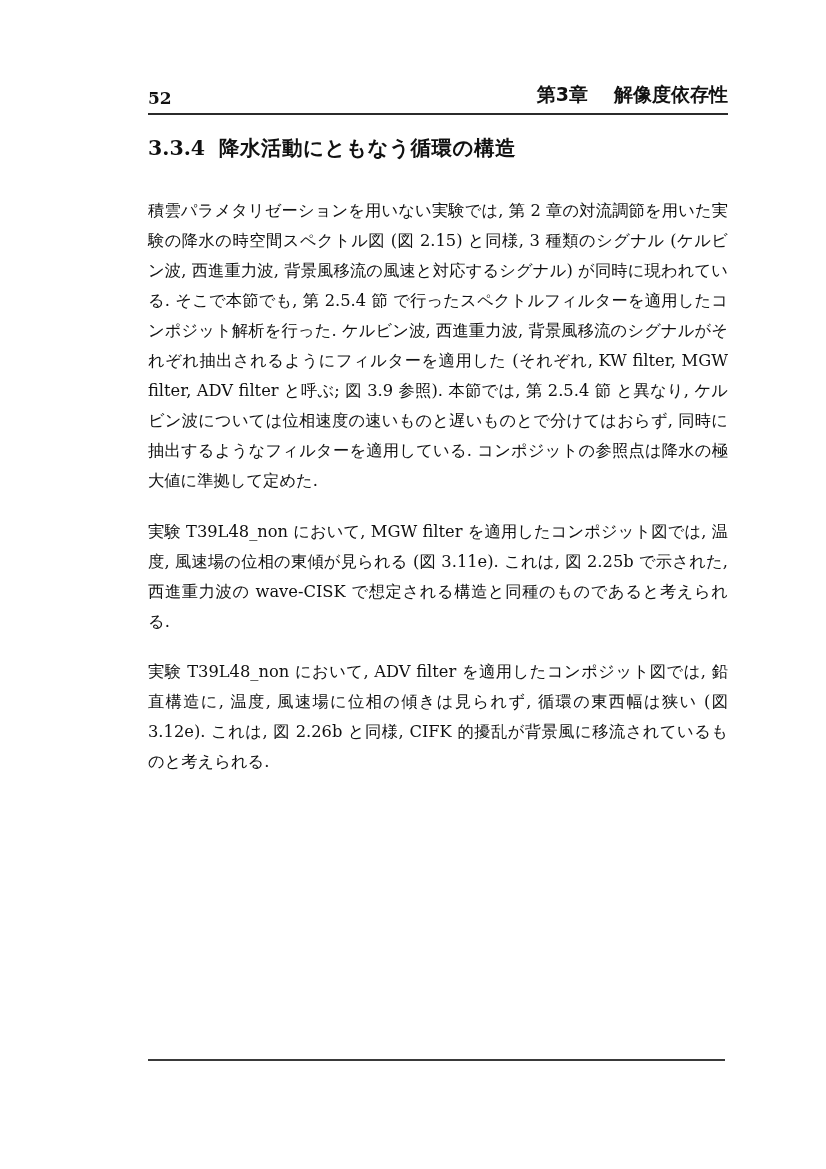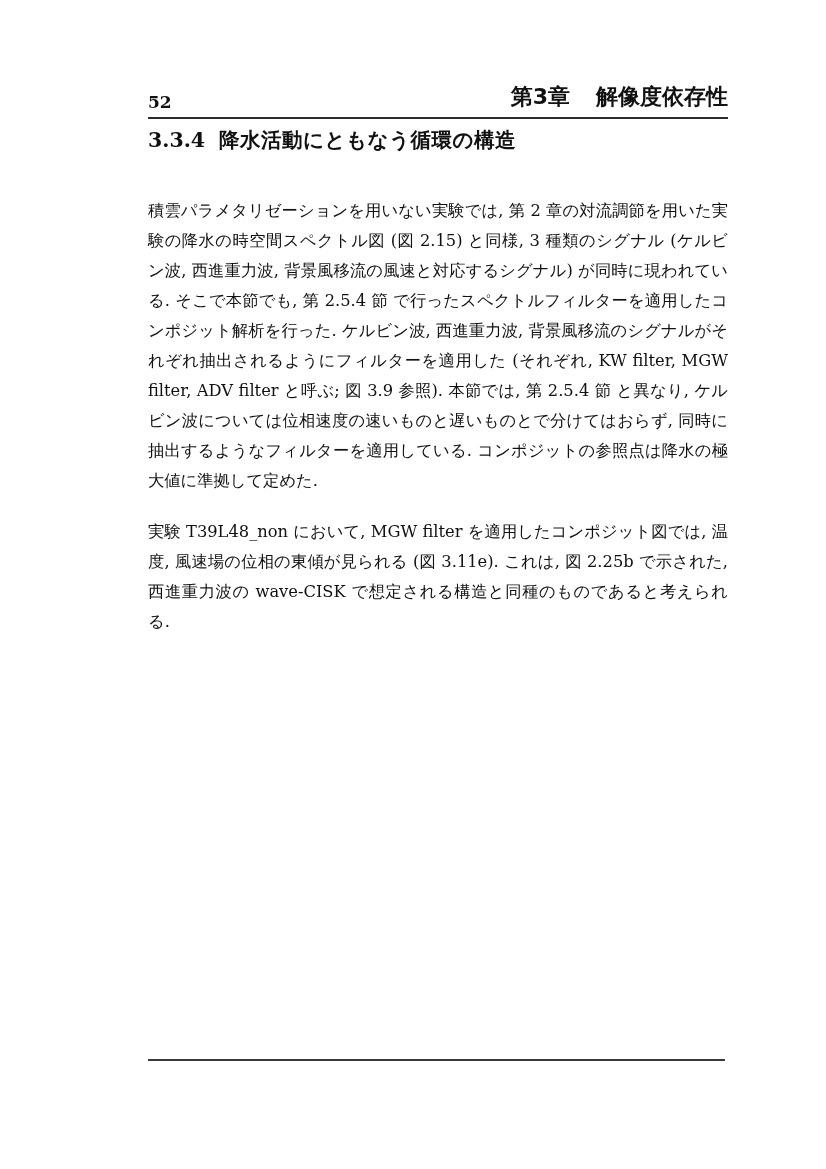--- a/index.html
+++ b/index.html
@@ -27,30 +27,30 @@
     align-items: flex-end;
     padding-bottom: 5px;
     border-bottom: 2px solid #2b2b2b;
   }
   .page-number {
     font-size: 17px;
     font-weight: bold;
     font-family: "DejaVu Serif", serif;
   }
   .chapter-header {
-    font-size: 22px;
+    font-size: 19px;
     font-weight: bold;
     font-family: "DejaVu Sans", sans-serif;
   }
   .chapter-label { margin-right: 26px; }
   
   .section-heading {
     position: absolute;
     left: 148px;
-    top: 126px;
+    top: 134px;
     margin: 0;
     font-size: 20.5px;
     font-weight: bold;
     white-space: nowrap;
   }
   .sec-num {
     font-family: "DejaVu Serif", serif;
     margin-right: 14px;
   }
   .sec-title {
@@ -93,17 +93,18 @@
     </span>
   </div>
 
   <h2 class="section-heading">
     <span class="sec-num">3.3.4</span><span class="sec-title">降水活動にともなう循環の構造</span>
   </h2>
 
   <div class="body-text">
     <p>積雲パラメタリゼーションを用いない実験では, 第 2 章の対流調節を用いた実験の降水の時空間スペクトル図 (図 2.15) と同様, 3 種類のシグナル (ケルビン波, 西進重力波, 背景風移流の風速と対応するシグナル) が同時に現われている. そこで本節でも, 第 2.5.4 節 で行ったスペクトルフィルターを適用したコンポジット解析を行った. ケルビン波, 西進重力波, 背景風移流のシグナルがそれぞれ抽出されるようにフィルターを適用した (それぞれ, KW filter, MGW filter, ADV filter と呼ぶ; 図 3.9 参照). 本節では, 第 2.5.4 節 と異なり, ケルビン波については位相速度の速いものと遅いものとで分けてはおらず, 同時に抽出するようなフィルターを適用している. コンポジットの参照点は降水の極大値に準拠して定めた.</p>
     <p>実験 T39L48_non において, MGW filter を適用したコンポジット図では, 温度, 風速場の位相の東傾が見られる (図 3.11e). これは, 図 2.25b で示された, 西進重力波の wave-CISK で想定される構造と同種のものであると考えられる.</p>
+    <p>実験 T39L48_non において, ADV filter を適用したコンポジット図では, 鉛直構造に, 温度, 風速場に位相の傾きは見られず, 循環の東西幅は狭い (図 3.12e). これは, 図 2.26b と同様, CIFK 的擾乱が背景風に移流されているものと考えられる.</p>
   </div>
 
   <div class="footer-rule"></div>
 
 </div>
 
 </body></html>

